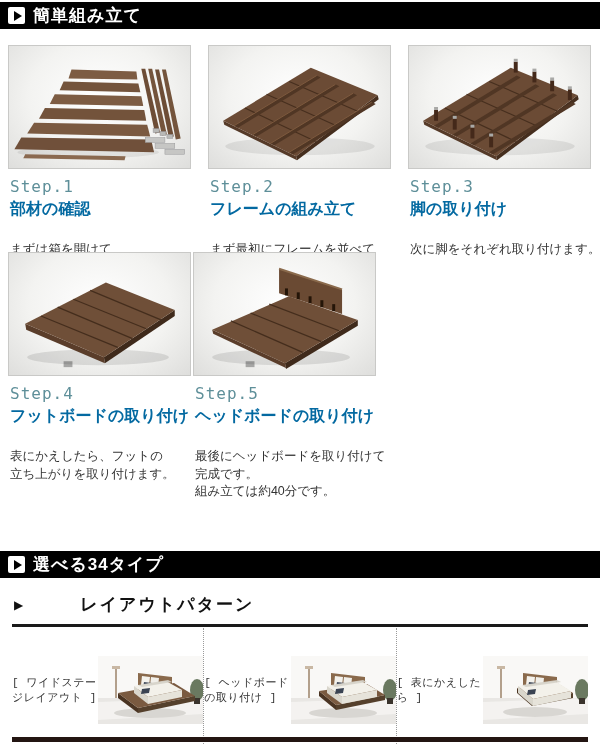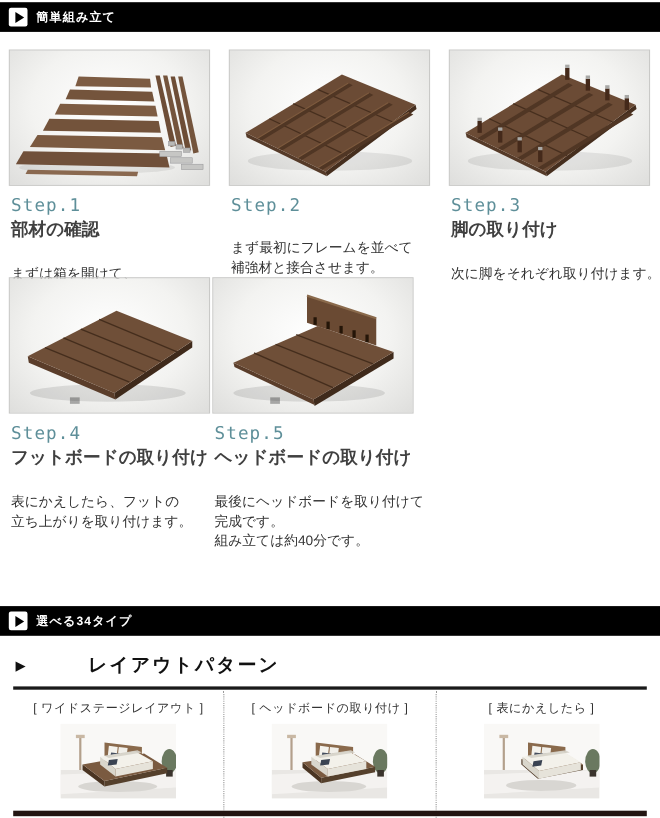--- a/index.html
+++ b/index.html
@@ -6,39 +6,39 @@
   .page{position:relative;width:600px;height:744px;background:#fff;overflow:hidden;
         font-family:"Liberation Sans","DejaVu Sans",sans-serif;color:#333;}
 
   
   .bar{position:absolute;left:0;width:600px;height:27px;background:#000;
        display:flex;align-items:center;}
   .bar-icon{width:17px;height:17px;background:#fff;border-radius:2px;margin:0 8px 0 8px;
             display:flex;align-items:center;justify-content:center;flex:0 0 auto;}
   .bar-icon i{display:block;width:0;height:0;border-left:8px solid #000;
               border-top:5px solid transparent;border-bottom:5px solid transparent;margin-left:2px;}
-  .bar-title{color:#fff;font-size:11px;font-weight:bold;letter-spacing:1px;}
+  .bar-title{color:#fff;font-size:17px;font-weight:bold;letter-spacing:1px;}
 
   
   .cell{position:absolute;width:194px;}
   .imgbox{width:181px;height:122px;border:1px solid #c9c9c7;
           background:radial-gradient(ellipse at 50% 42%, #ffffff 0%, #f3f3f1 55%, #dededc 100%);}
   .step-label{font-family:"DejaVu Sans Mono","Liberation Mono",monospace;
               color:#5e8f99;font-size:16px;letter-spacing:1px;margin-top:8px;padding-left:2px;}
-  .step-title{font-size:16px;font-weight:bold;color:#404040;margin-top:3px;padding-left:2px;}
+  .step-title{font-size:16px;font-weight:bold;color:#0369a1;margin-top:3px;padding-left:2px;}
   .step-desc{font-size:12.5px;color:#333;line-height:17.5px;margin-top:21px;padding-left:2px;
              white-space:pre-line;}
 
   
   .lp-head{position:absolute;top:593px;left:14px;display:flex;align-items:center;}
   .lp-tri{font-size:12px;color:#111;margin-right:9px;}
   .lp-title{font-size:17px;font-weight:bold;color:#111;letter-spacing:2px;margin-left:48px;}
   .thick-rule{position:absolute;top:624px;left:12px;width:576px;height:3px;background:#1a1a1a;}
   .lp-cols{position:absolute;top:628px;left:12px;width:576px;height:116px;display:flex;}
-  .lp-col{flex:1;display:flex;flex-direction:column;align-items:center;}
+  .lp-col{flex:1;display:flex;flex-direction:row;align-items:center;font-family:Liberation Mono, monospace;}
   .lp-col + .lp-col{border-left:1px dotted #9a9a9a;}
   .lp-label{font-size:11px;color:#333;margin-top:8px;letter-spacing:0.5px;}
   .lp-photo{margin-top:7px;width:105px;height:68px;background:#fbfaf8;}
   .bottom-rule{position:absolute;top:737px;left:12px;width:576px;height:5px;background:#231512;}
 
   svg{display:block;}
 </style>
 </head>
 <body>
 
@@ -94,20 +94,21 @@
         <polygon points="44,90 128,39 132,41 48,92" fill="#503624"></polygon>
         <polygon points="62,99 146,48 150,50 66,101" fill="#503624"></polygon>
         <polygon points="81,108 165,57 169,59 85,110" fill="#503624"></polygon>
         <line x1="25" y1="81" x2="109" y2="30" stroke="#7d5a3e" stroke-width="1"></line>
         <line x1="44" y1="90" x2="128" y2="39" stroke="#7d5a3e" stroke-width="1"></line>
         <line x1="62" y1="99" x2="146" y2="48" stroke="#7d5a3e" stroke-width="1"></line>
         <line x1="81" y1="108" x2="165" y2="57" stroke="#7d5a3e" stroke-width="1"></line>
       </svg>
     </div>
     <div class="step-label">Step.2</div>
+    <div class="step-title">フレームの組み立て</div>
     <div class="step-desc">まず最初にフレームを並べて
 補強材と接合させます。</div>
   </div>
 
   <div class="cell" style="left:408px;top:45px">
     <div class="imgbox">
       <svg width="181" height="122" viewBox="0 0 183 124">
         <ellipse cx="92" cy="102" rx="76" ry="9" fill="#000" opacity="0.08"></ellipse>
         <polygon points="88,112 171,50 172,54 89,116" fill="#452e1e"></polygon>
         <polygon points="14,76 88,112 89,116 15,80" fill="#553a28"></polygon>

